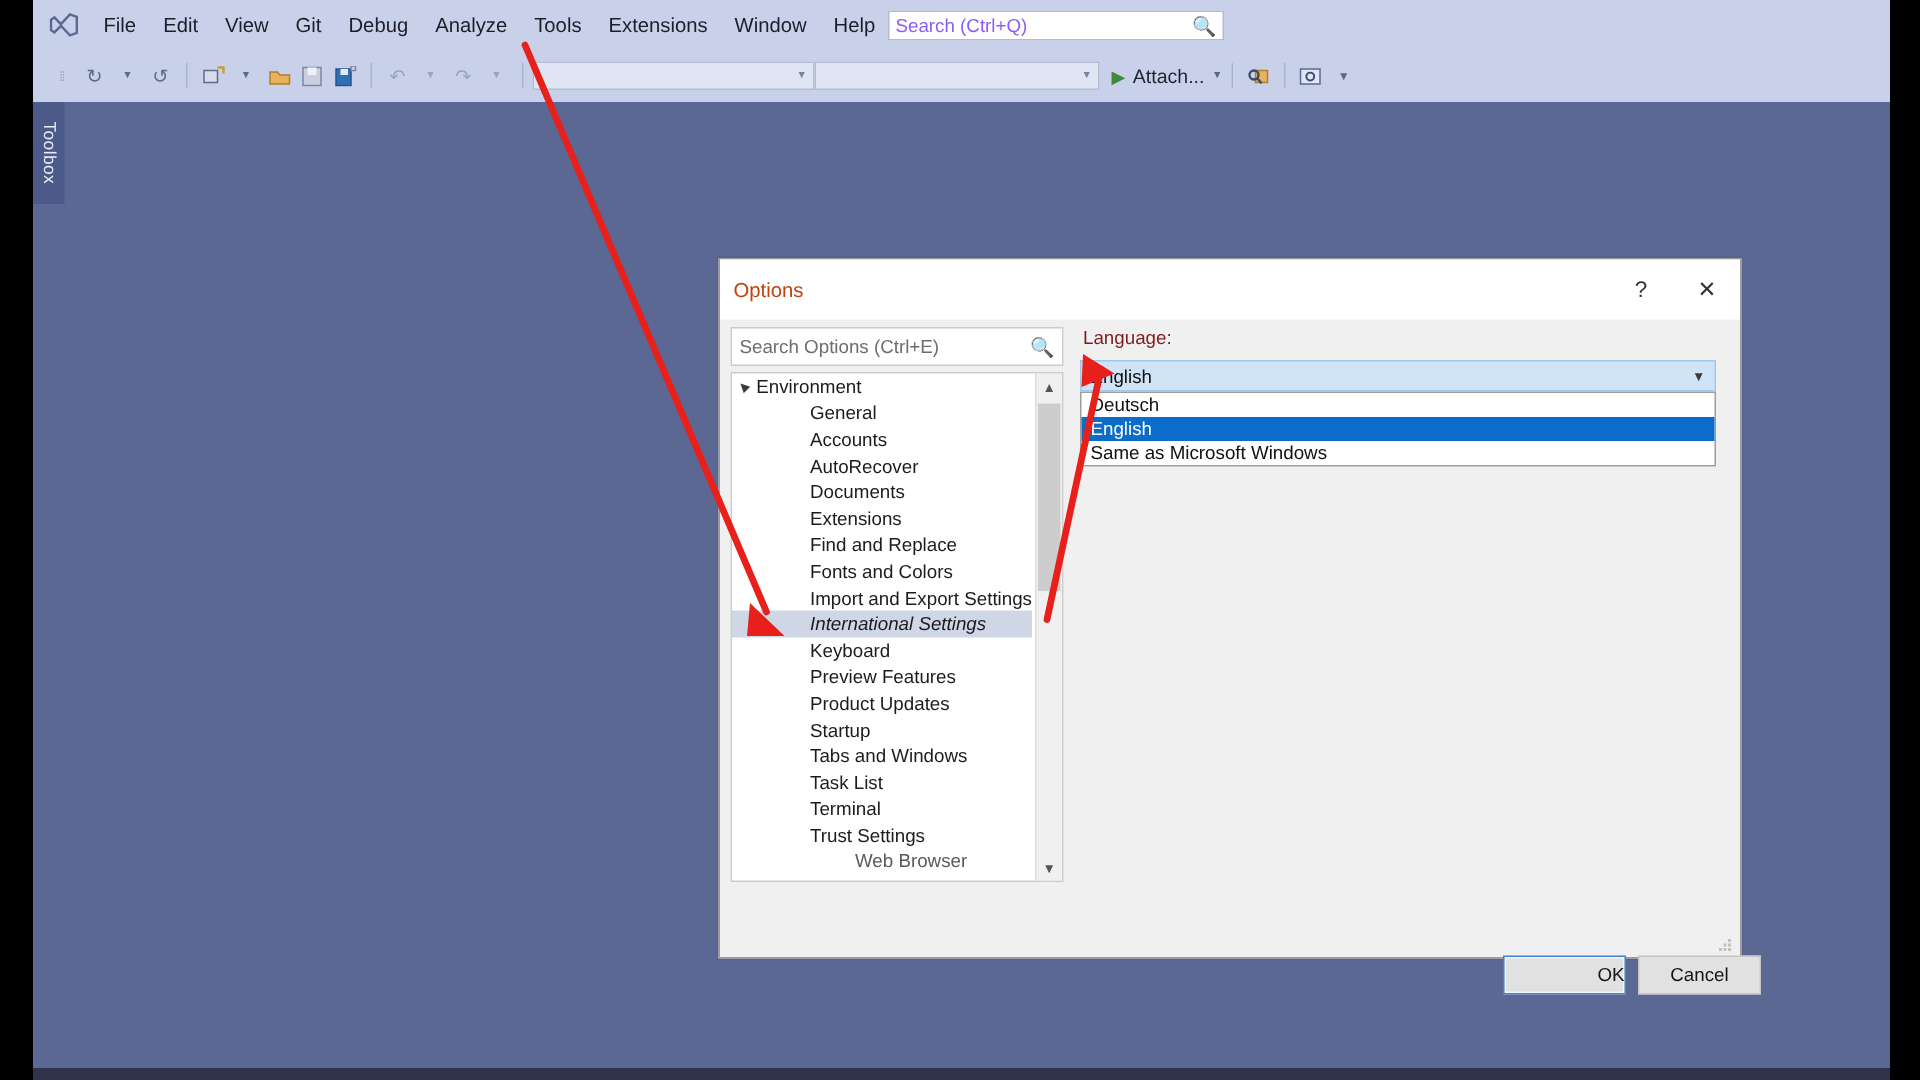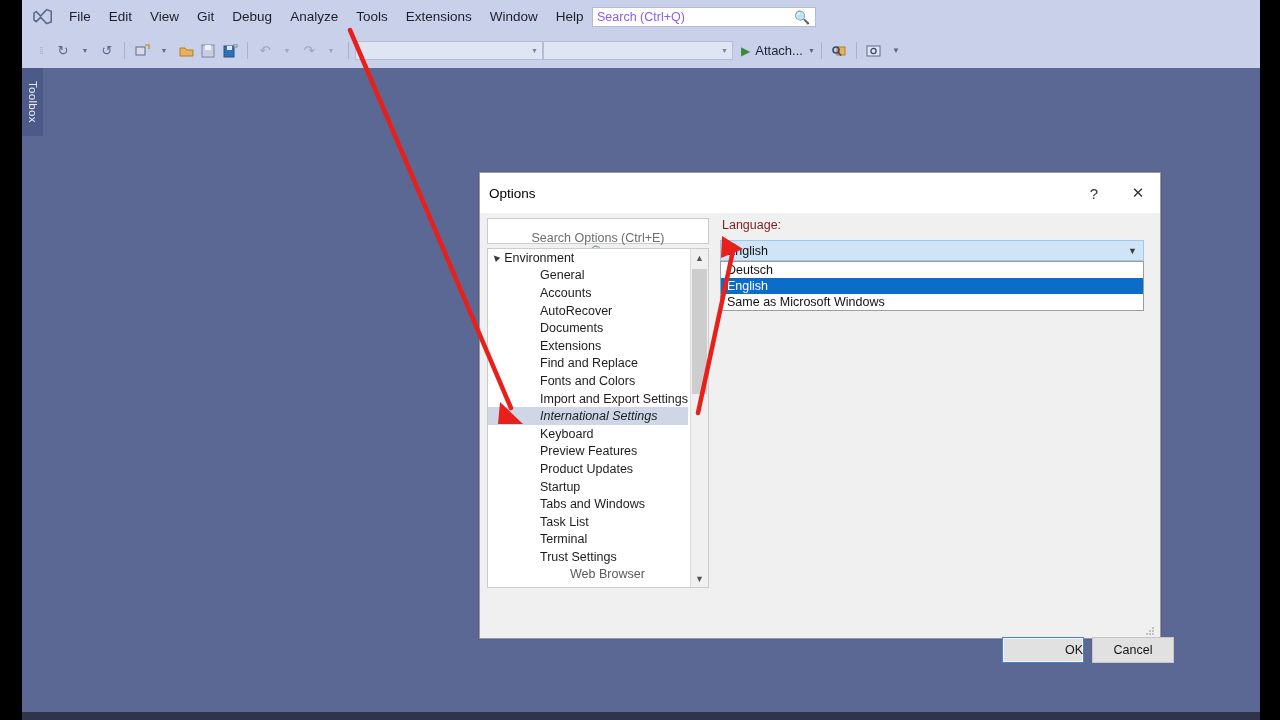--- a/index.html
+++ b/index.html
@@ -38,28 +38,28 @@
 
   
   .toolbox-tab{position:absolute;left:0px;top:68px;width:21px;height:68px;background:#4b5a88;
      display:flex;align-items:center;justify-content:center;}
   .toolbox-tab span{writing-mode:vertical-rl;font-size:11.5px;color:#e8ecf7;letter-spacing:.3px;}
 
   
   .dialog{position:absolute;left:457px;top:172px;width:680px;height:465px;background:#f0f0f0;
      border:1px solid #9a9a9a;box-shadow:0 0 0 1px rgba(0,0,0,.05);}
   .dlg-title{height:40px;background:#fff;display:flex;align-items:center;border-bottom:1px solid #ffffff;}
-  .dlg-title .t{font-size:13.5px;color:#000000;margin-left:9px;}
+  .dlg-title .t{font-size:13.5px;color:#c2410c;margin-left:9px;}
   .dlg-title .spacer{flex:1;}
   .dlg-btn{width:44px;height:30px;display:flex;align-items:center;justify-content:center;font-size:15px;color:#333;}
   .dlg-btn.help{font-size:15px;}
   .dlg-body{position:absolute;left:0;top:40px;width:680px;height:425px;background:#f0f0f0;}
 
   .opt-search{position:absolute;left:7px;top:5px;width:222px;height:24px;background:#fff;border:1px solid #cccccc;
-     display:flex;align-items:center;box-sizing:border-box;padding:12px 5px;flex-direction:column;}
+     display:flex;align-items:center;box-sizing:border-box;padding:12px 5px;}
   .opt-search .ph{flex:1;font-size:12.5px;color:#6d6d6d;}
   .opt-search .mag{font-size:13px;color:#2b2b2b;}
 
   .tree{position:absolute;left:7px;top:35px;width:222px;height:340px;background:#fff;border:1px solid #cccccc;
      box-sizing:border-box;overflow:hidden;}
   .tree-inner{position:absolute;left:0;top:0;right:20px;top:0;}
   .tnode{height:17.6px;display:flex;align-items:center;font-size:12.5px;color:#1c1c1c;padding-left:5px;white-space:nowrap;}
   .tnode.root .arrow{font-size:8px;color:#3a3a3a;margin-right:5px;transform:rotate(45deg);display:inline-block;}
   .tnode.child{padding-left:52px;}
   .tnode.sel{background:#cfd6e6;font-style:italic;}

